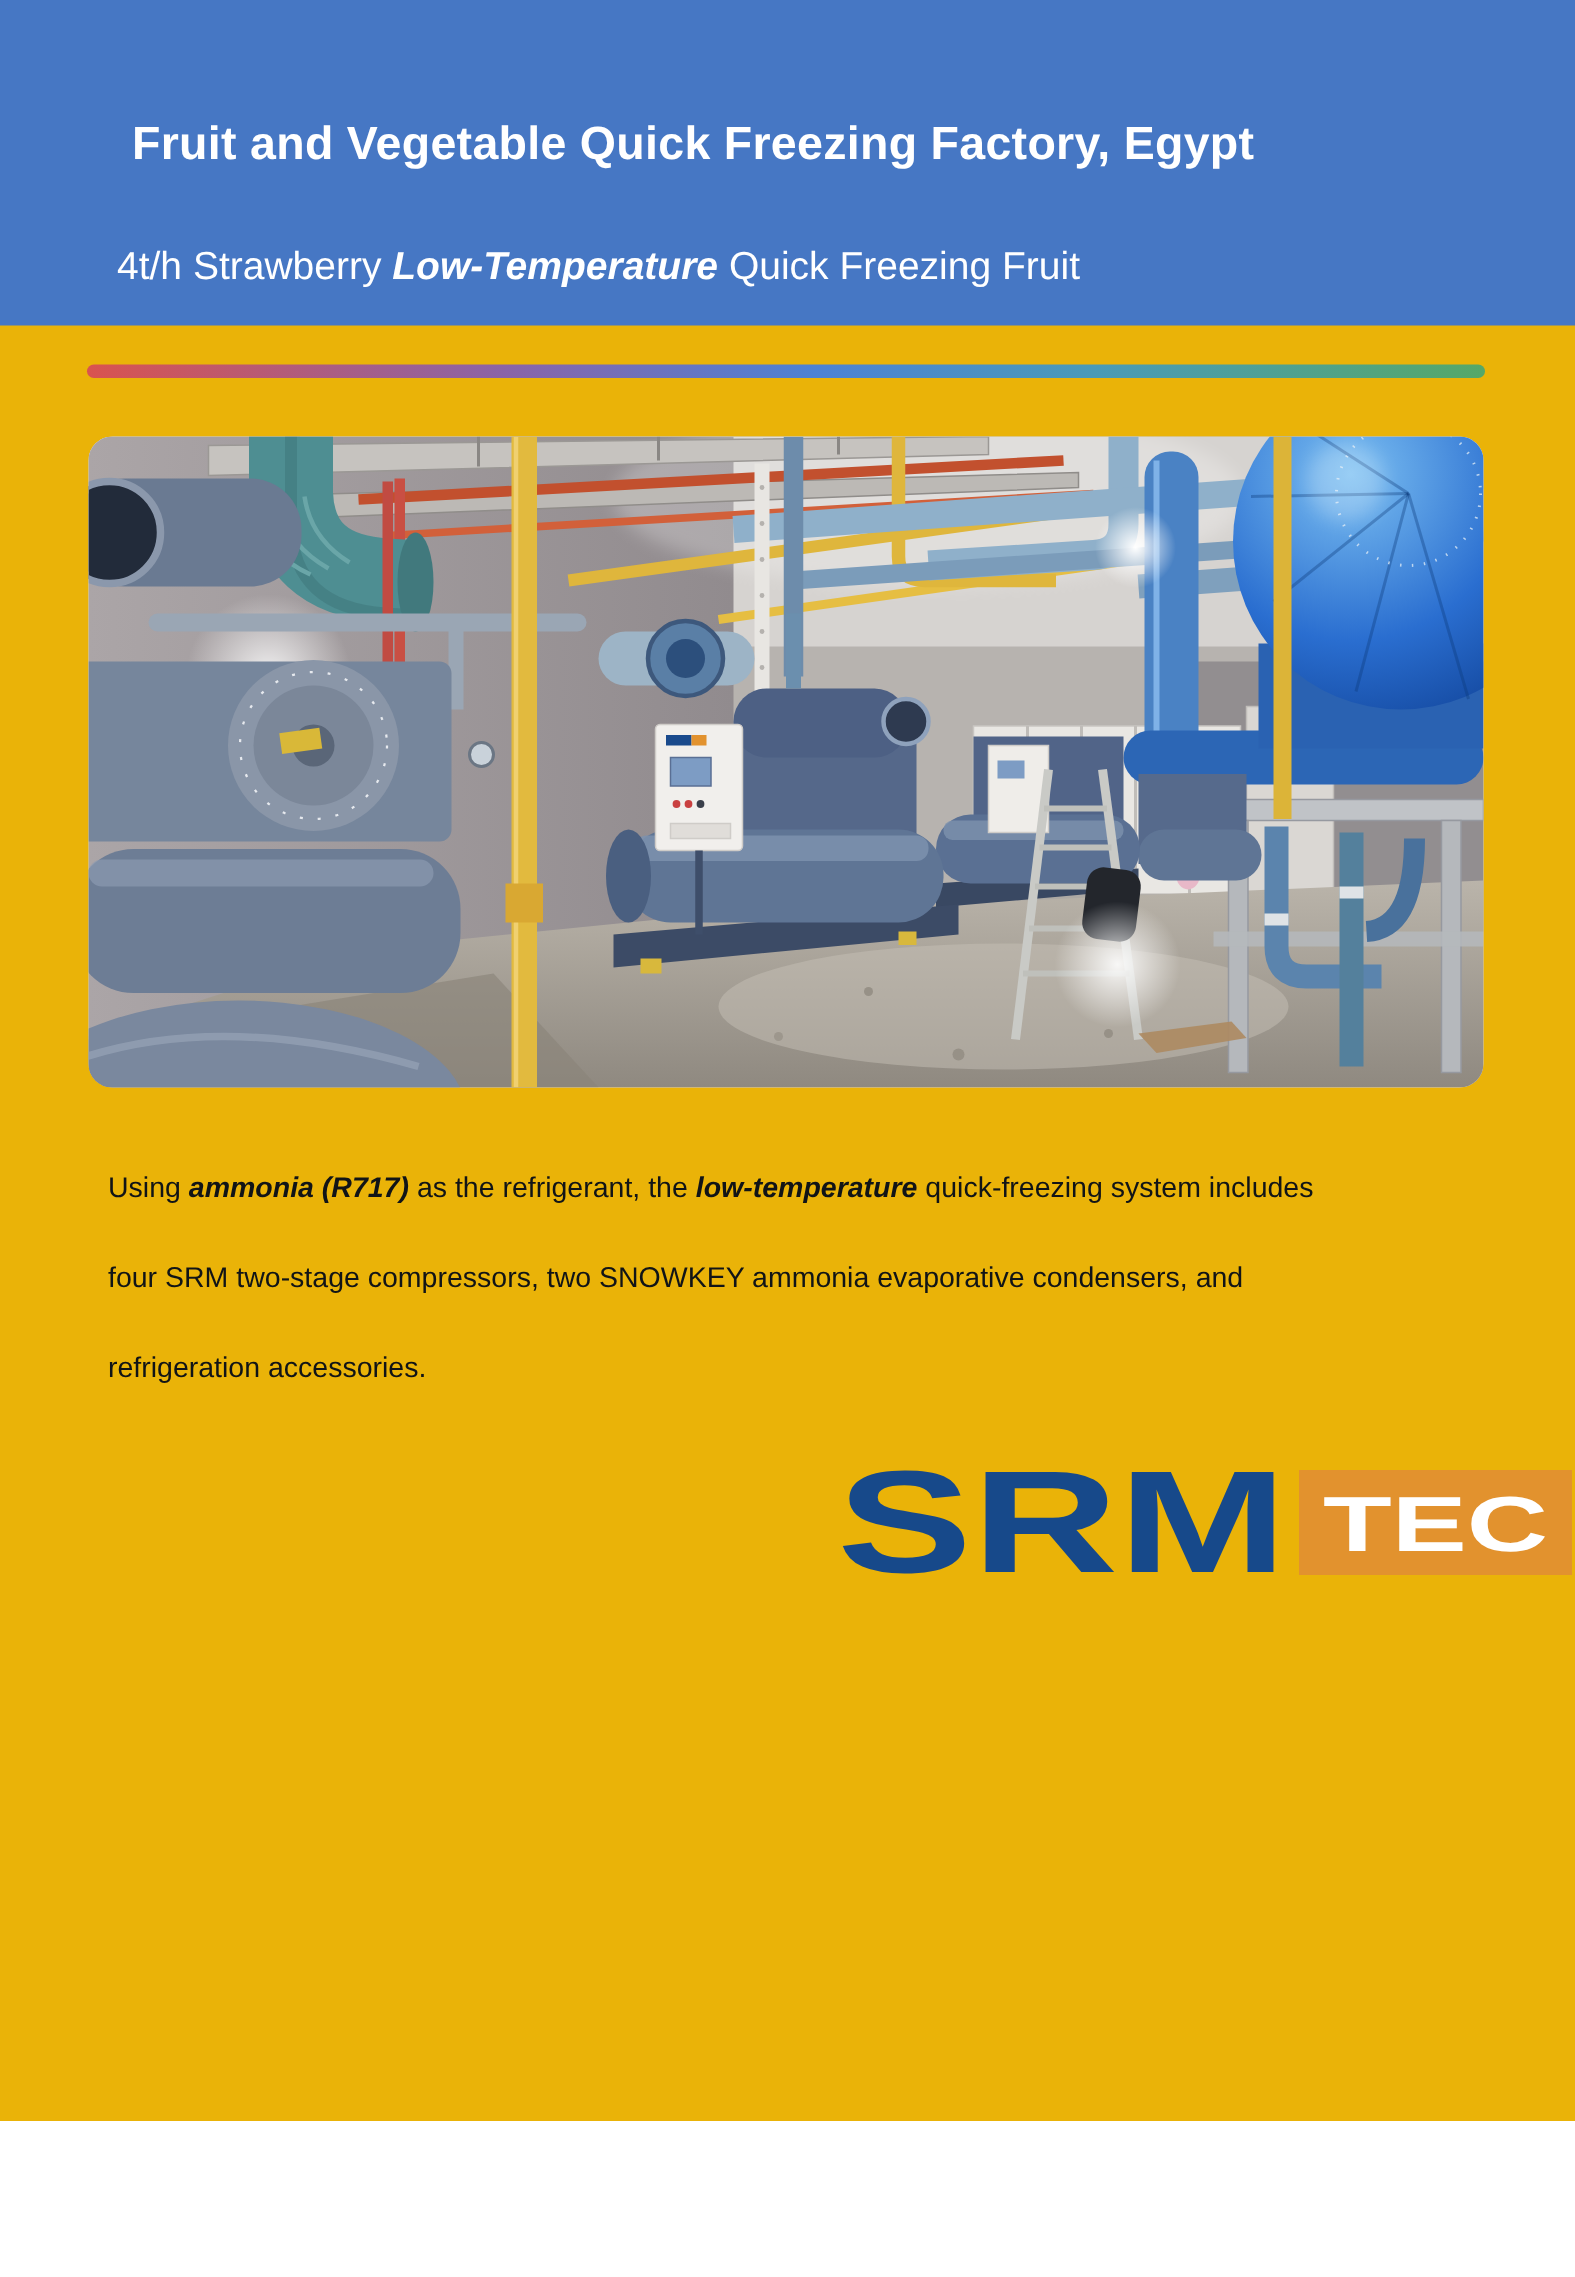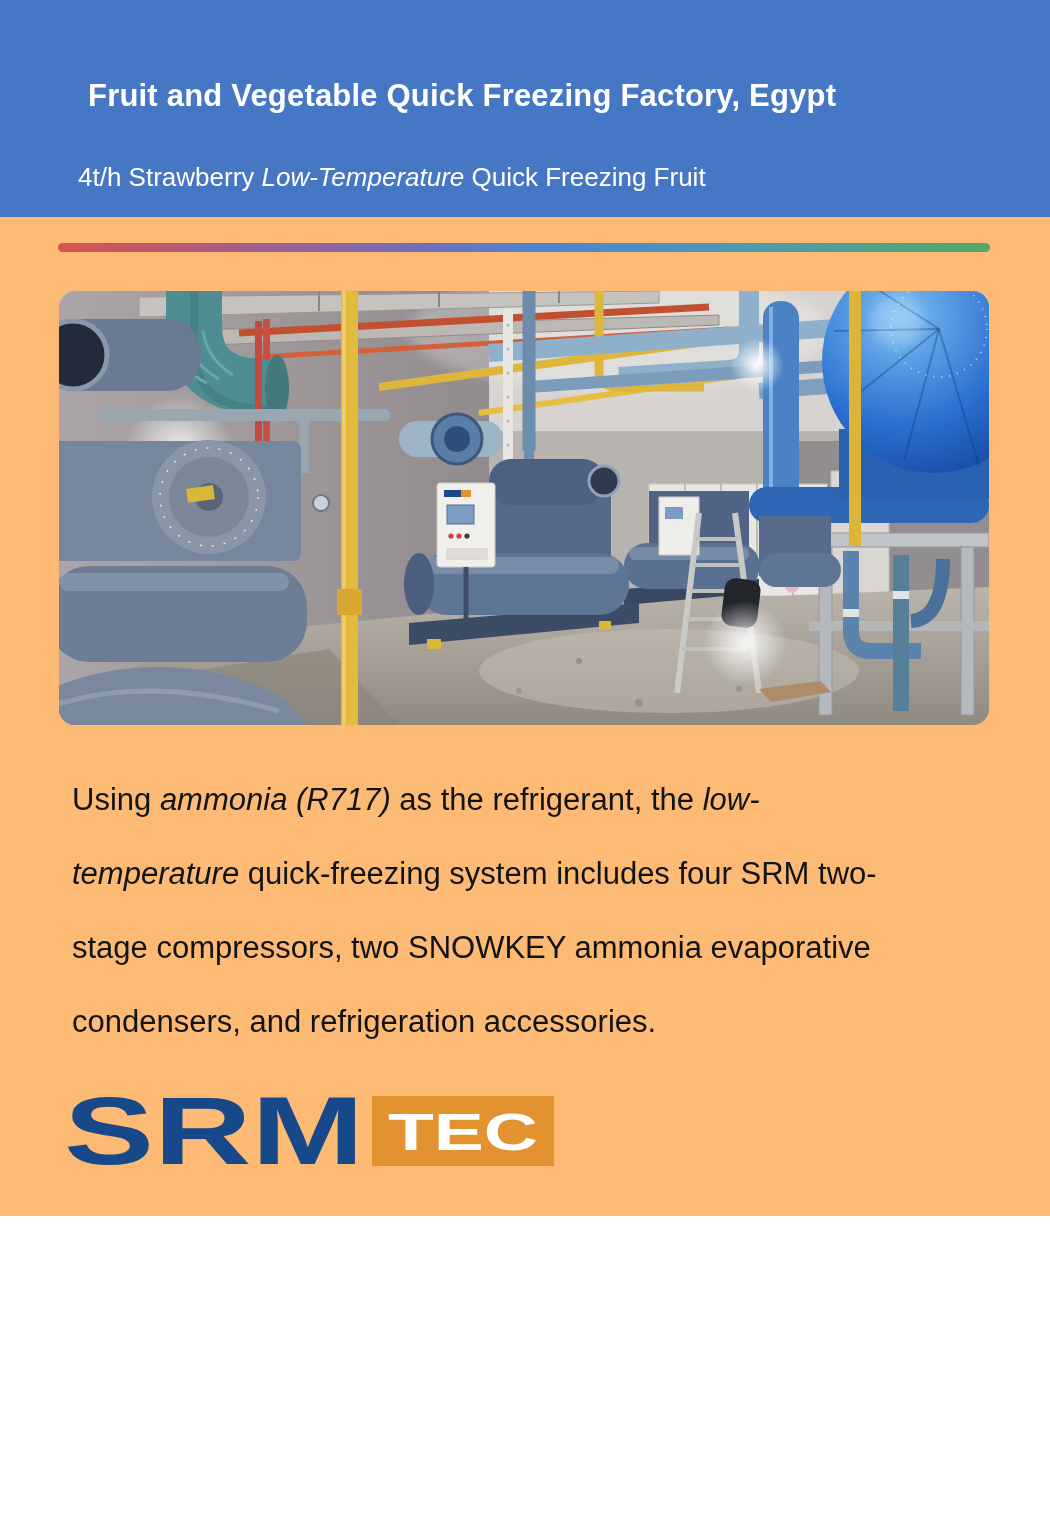--- a/index.html
+++ b/index.html
@@ -1,20 +1,20 @@
 <!DOCTYPE html>
 <html style="--header-blue: #4677C4; --divider-red: #D9534F; --divider-purple: #8A64A8; --divider-blue: #4D82D4; --divider-teal: #4A9AB8; --divider-green: #55A868; --text-color: #111417; --logo-navy: #17498A; --logo-orange: #E2922E;"><head>
 <meta charset="utf-8">
 <style>
   html, body { margin:0; padding:0; }
   body {
     width:1050px; height:1518px; background:#ffffff;
     font-family:"Liberation Sans", sans-serif; overflow:hidden;
   }
-  .page { position:relative; width:1050px; height:1216px; background:#fdba74; }
+  .page { position:relative; width:1050px; height:1414px; background:#eab308; }
 
   
   .header {
     box-sizing:border-box; height:217px;
     background:var(--header-blue,#4677C4); color:#fff;
     padding:78px 40px 0 78px;
   }
   .header h1 {
     margin:0 0 0 10px; font-size:31px; font-weight:700; letter-spacing:.2px; line-height:1.15;
   }
@@ -36,27 +36,27 @@
   
   .photo {
     margin:39px 61px 0 59px; height:434px; border-radius:16px;
     overflow:hidden; background:#cdc9c6;
   }
   .photo svg { display:block; }
 
   
   .article {
     margin:38px 0 0 72px; width:840px;
-    font-size:31px; line-height:74px; color:var(--text-color,#111417);
+    font-size:19px; line-height:60px; color:var(--text-color,#111417);
   }
   .article p { margin:0; }
-  .seg-b { font-weight:400; font-style:italic;text-align:center; }
-
-  
-  .logo { margin:35px 0 0 64px; }
+  .seg-b { font-weight:700; font-style:italic;text-align:center; }
+
+  
+  .logo { margin:35px 0 0 64px;text-align:right; }
 </style>
 </head>
 <body>
 
 <div class="page">
 
   <div class="header">
     <h1>Fruit and Vegetable Quick Freezing Factory, Egypt</h1>
     <div class="subtitle"><span>4t/h Strawberry </span><span class="seg-b">Low-Temperature</span><span> Quick Freezing Fruit</span></div>
   </div>

